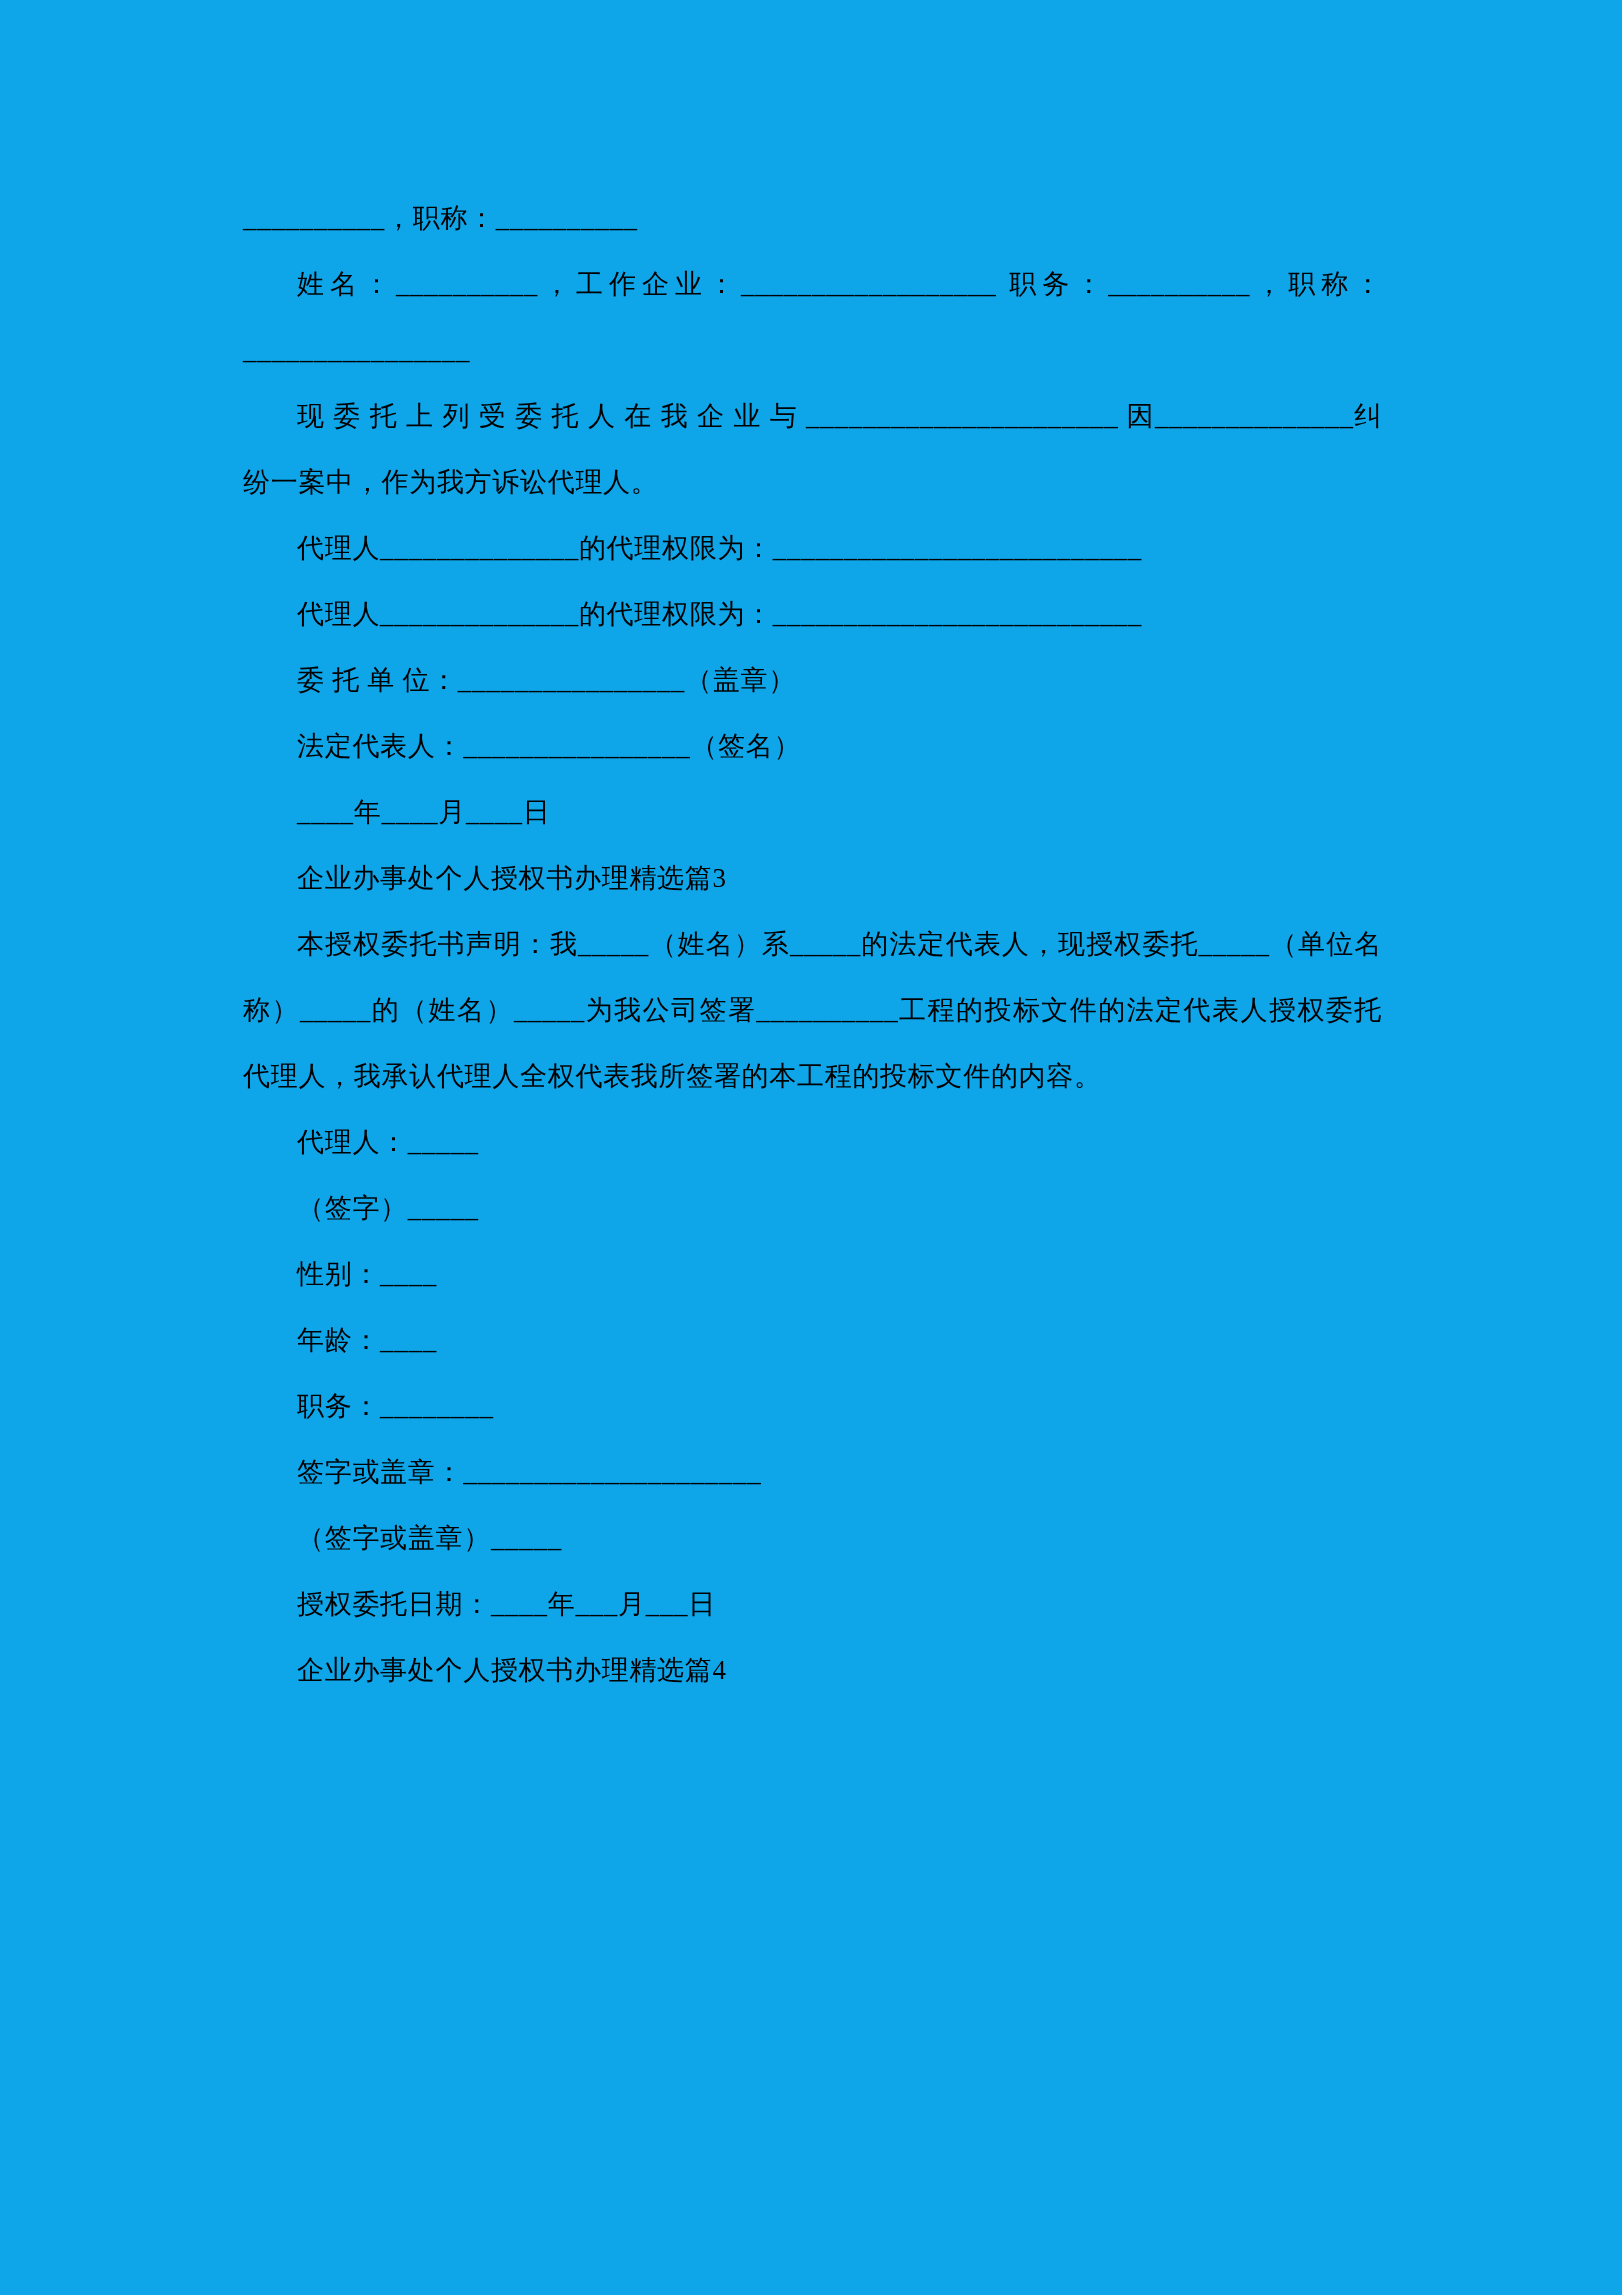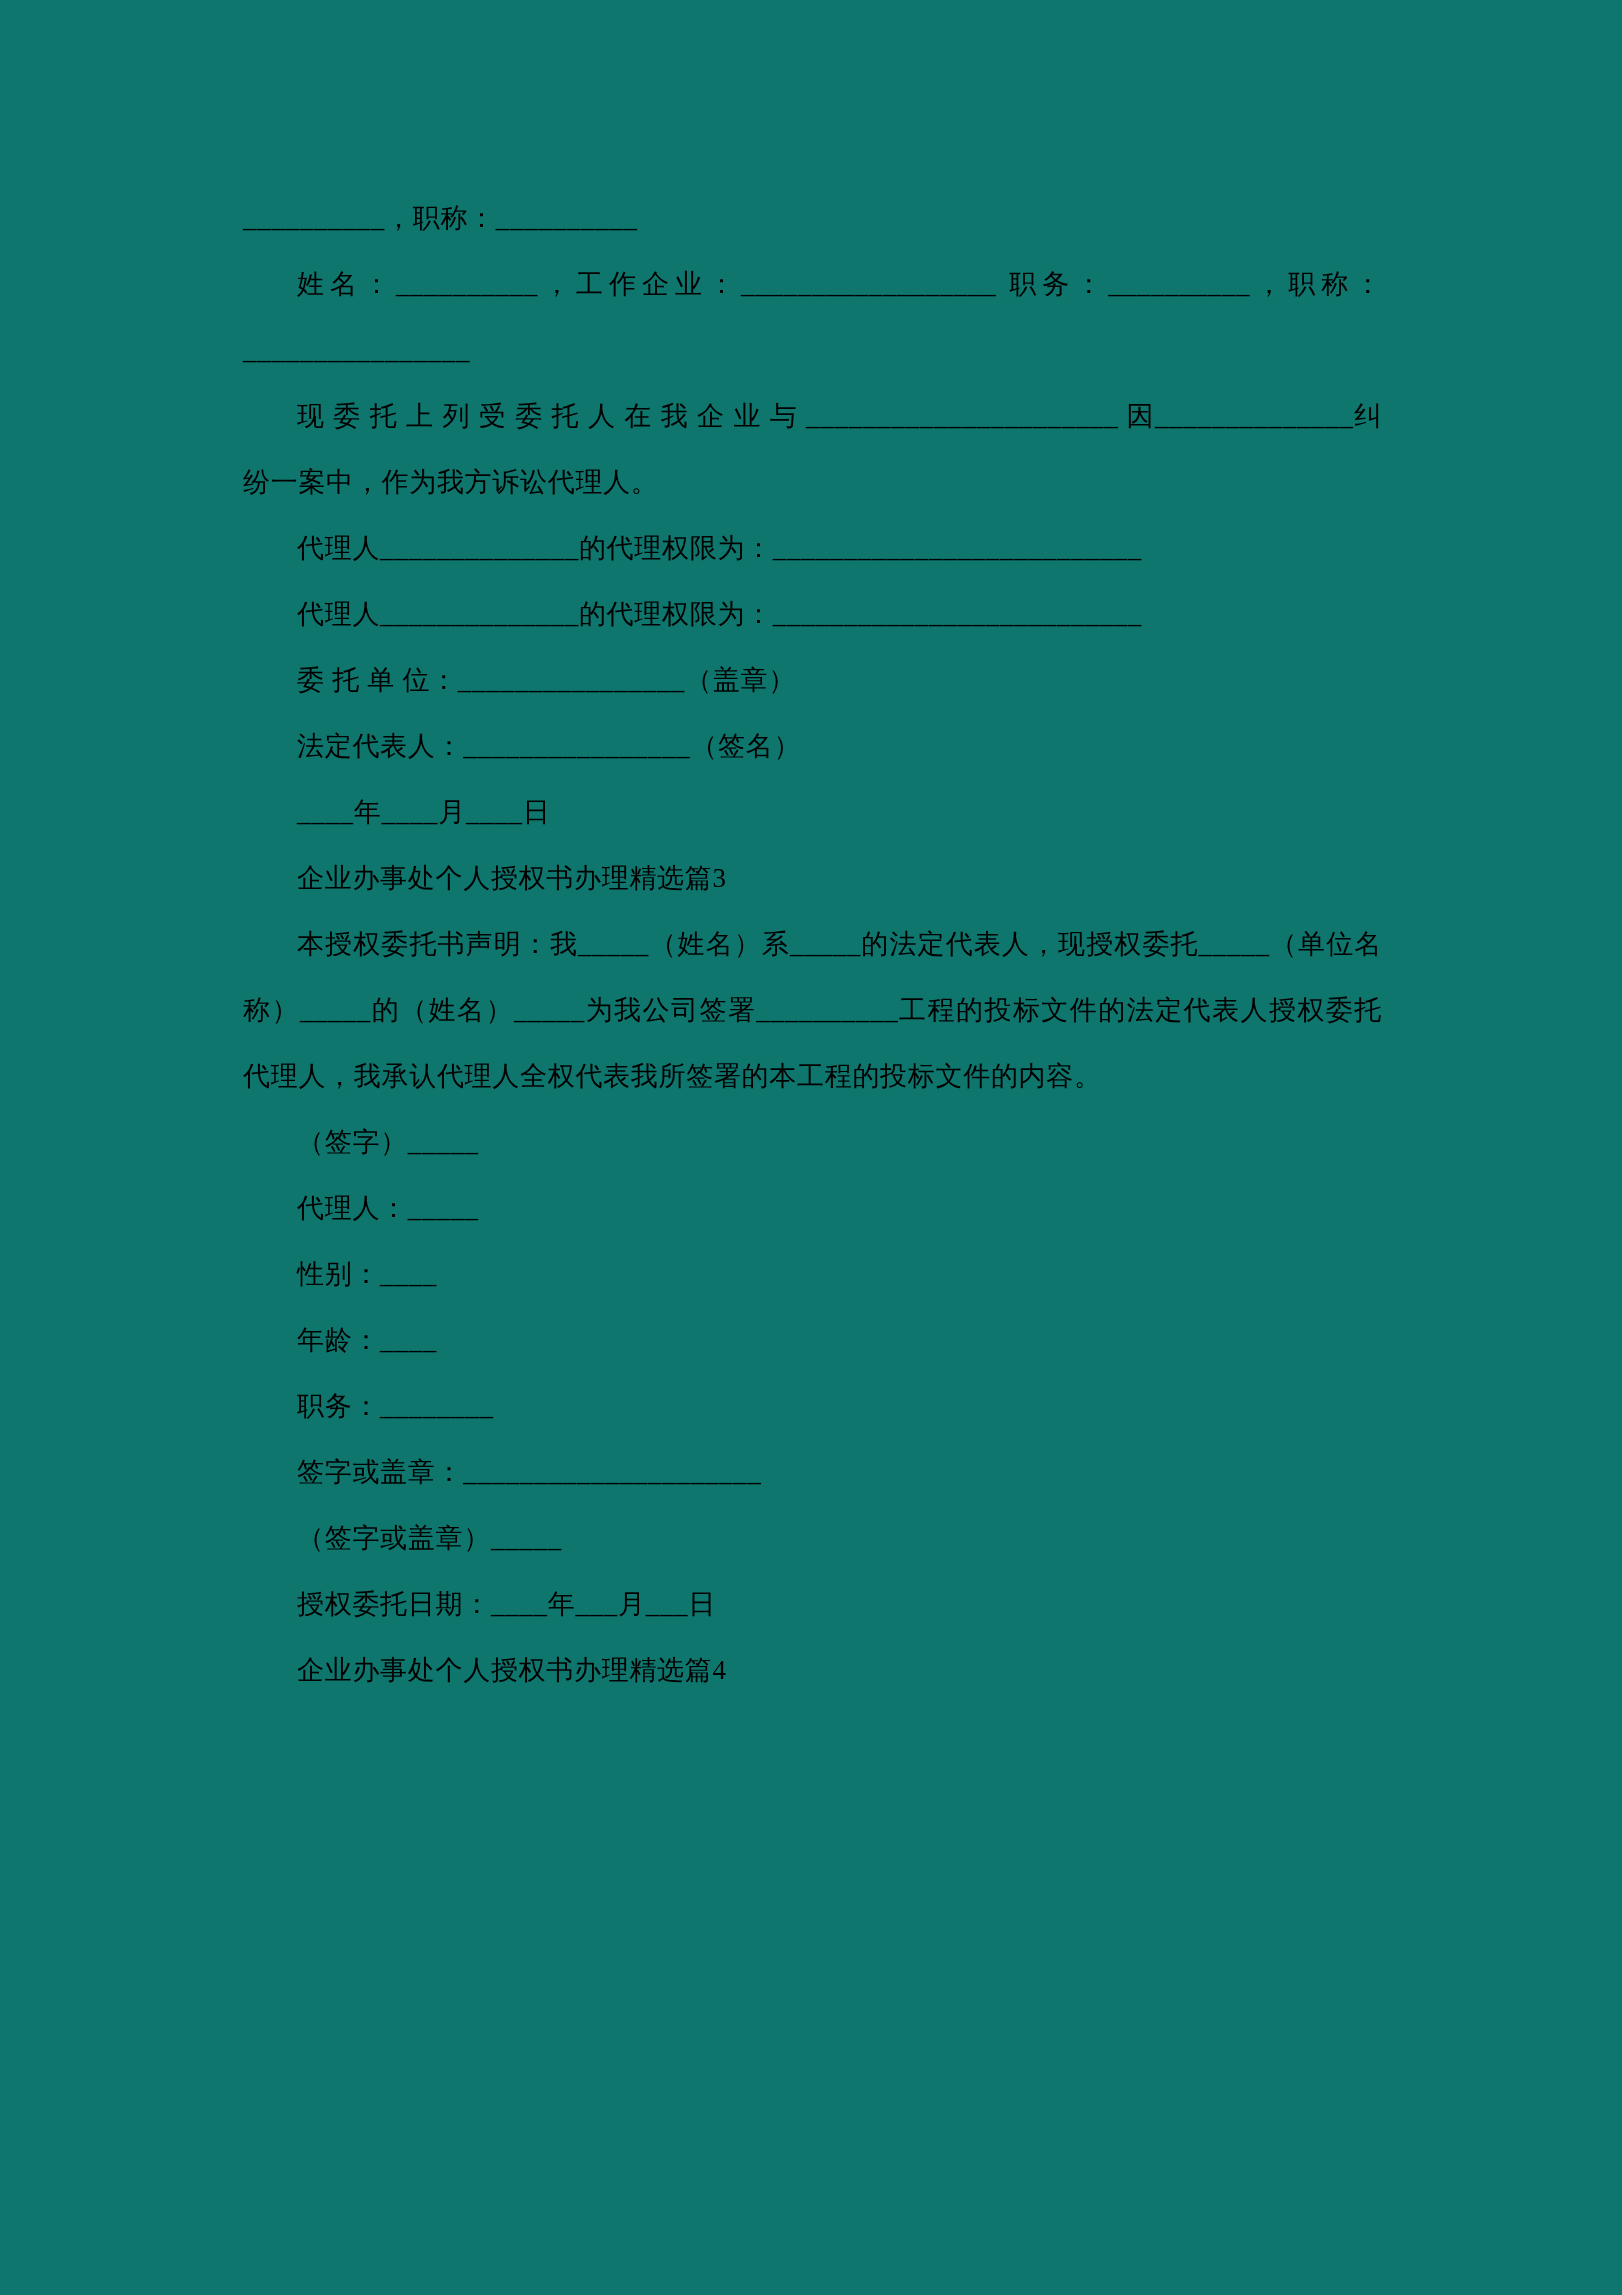--- a/index.html
+++ b/index.html
@@ -4,21 +4,21 @@
 <style>
   html, body {
     margin: 0;
     padding: 0;
     background: #ffffff;
   }
   .page {
     position: relative;
     width: 1623px;
     height: 2295px;
-    background: #0f766e;
+    background: #0ea5e9;
     box-sizing: border-box;
     padding: 185px 241px 0 243px;
     overflow: hidden;
     color: #000000;
     font-family: "Liberation Serif", "DejaVu Serif", serif;
     font-size: 27px;
   }
   .doc {
     width: 100%;
   }
@@ -42,22 +42,22 @@
       <p class="para">__________，职称：__________</p>
       <p class="para indent">姓名：__________，工作企业：__________________ 职务：__________，职称：________________</p>
       <p class="para indent">现 委 托 上 列 受 委 托 人 在 我 企 业 与 ______________________ 因______________纠纷一案中，作为我方诉讼代理人。</p>
       <p class="para indent">代理人______________的代理权限为：__________________________</p>
       <p class="para indent">代理人______________的代理权限为：__________________________</p>
       <p class="para indent">委 托 单 位：________________（盖章）</p>
       <p class="para indent">法定代表人：________________（签名）</p>
       <p class="para indent">____年____月____日</p>
       <p class="para indent">企业办事处个人授权书办理精选篇3</p>
       <p class="para indent">本授权委托书声明：我_____（姓名）系_____的法定代表人，现授权委托_____（单位名称）_____的（姓名）_____为我公司签署__________工程的投标文件的法定代表人授权委托代理人，我承认代理人全权代表我所签署的本工程的投标文件的内容。</p>
+      <p class="para indent">代理人：_____</p>
       <p class="para indent">（签字）_____</p>
-      <p class="para indent">代理人：_____</p>
       <p class="para indent">性别：____</p>
       <p class="para indent">年龄：____</p>
       <p class="para indent">职务：________</p>
       <p class="para indent">签字或盖章：_____________________</p>
       <p class="para indent">（签字或盖章）_____</p>
       <p class="para indent">授权委托日期：____年___月___日</p>
       <p class="para indent">企业办事处个人授权书办理精选篇4</p>
     </div>
 </div>
 

